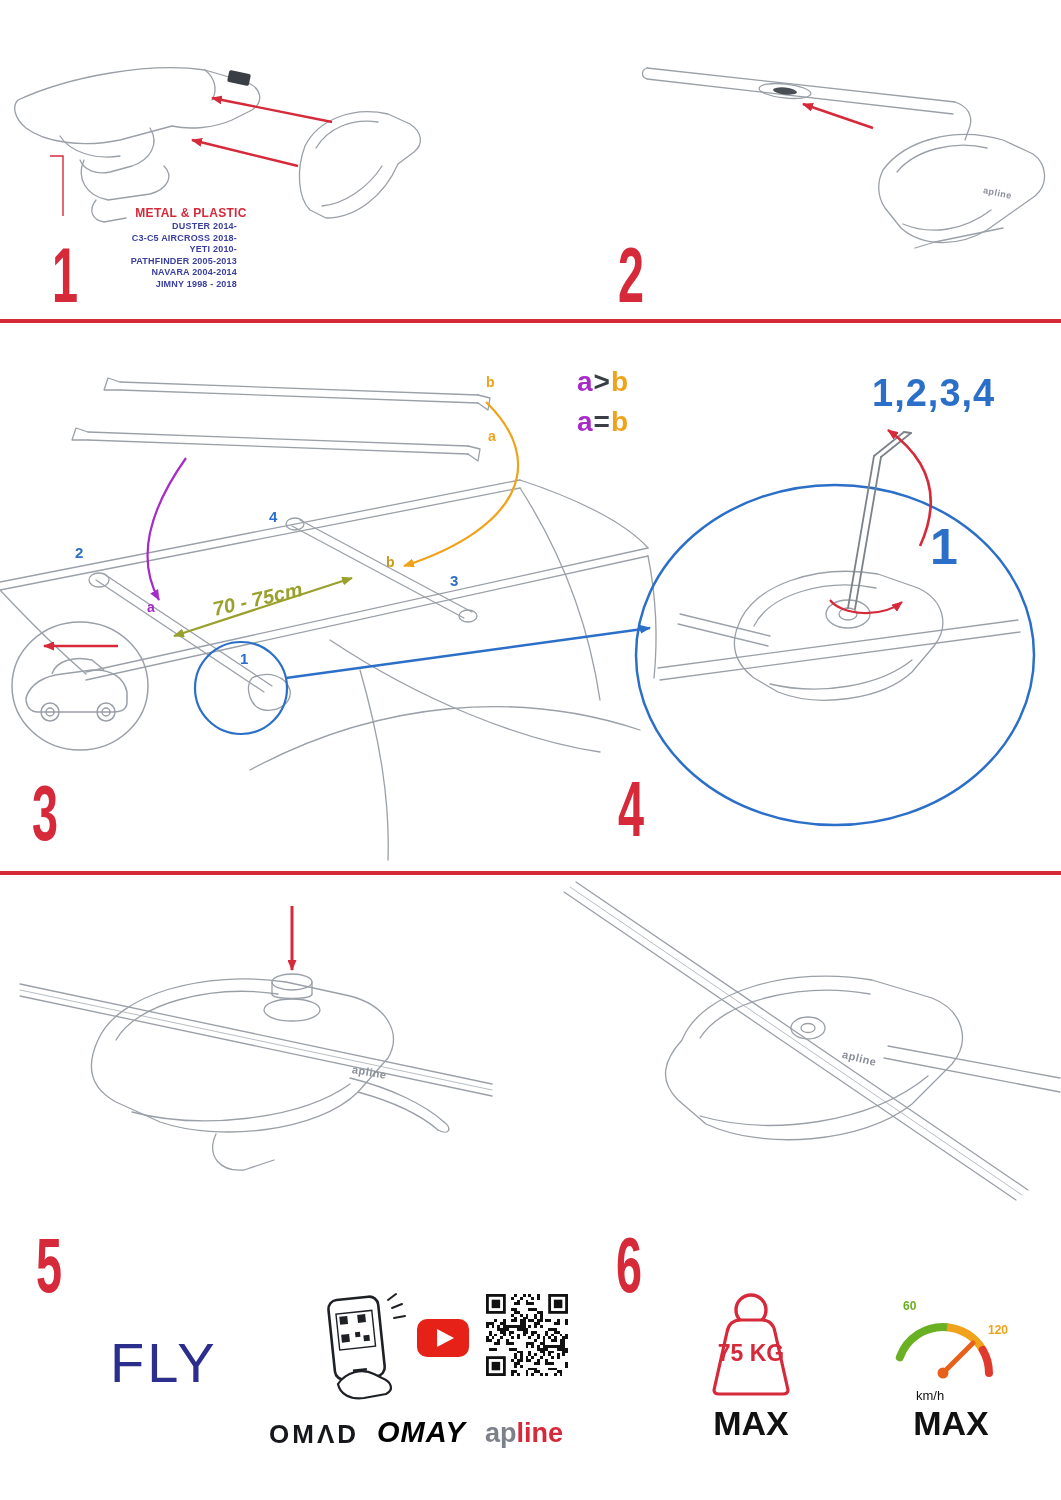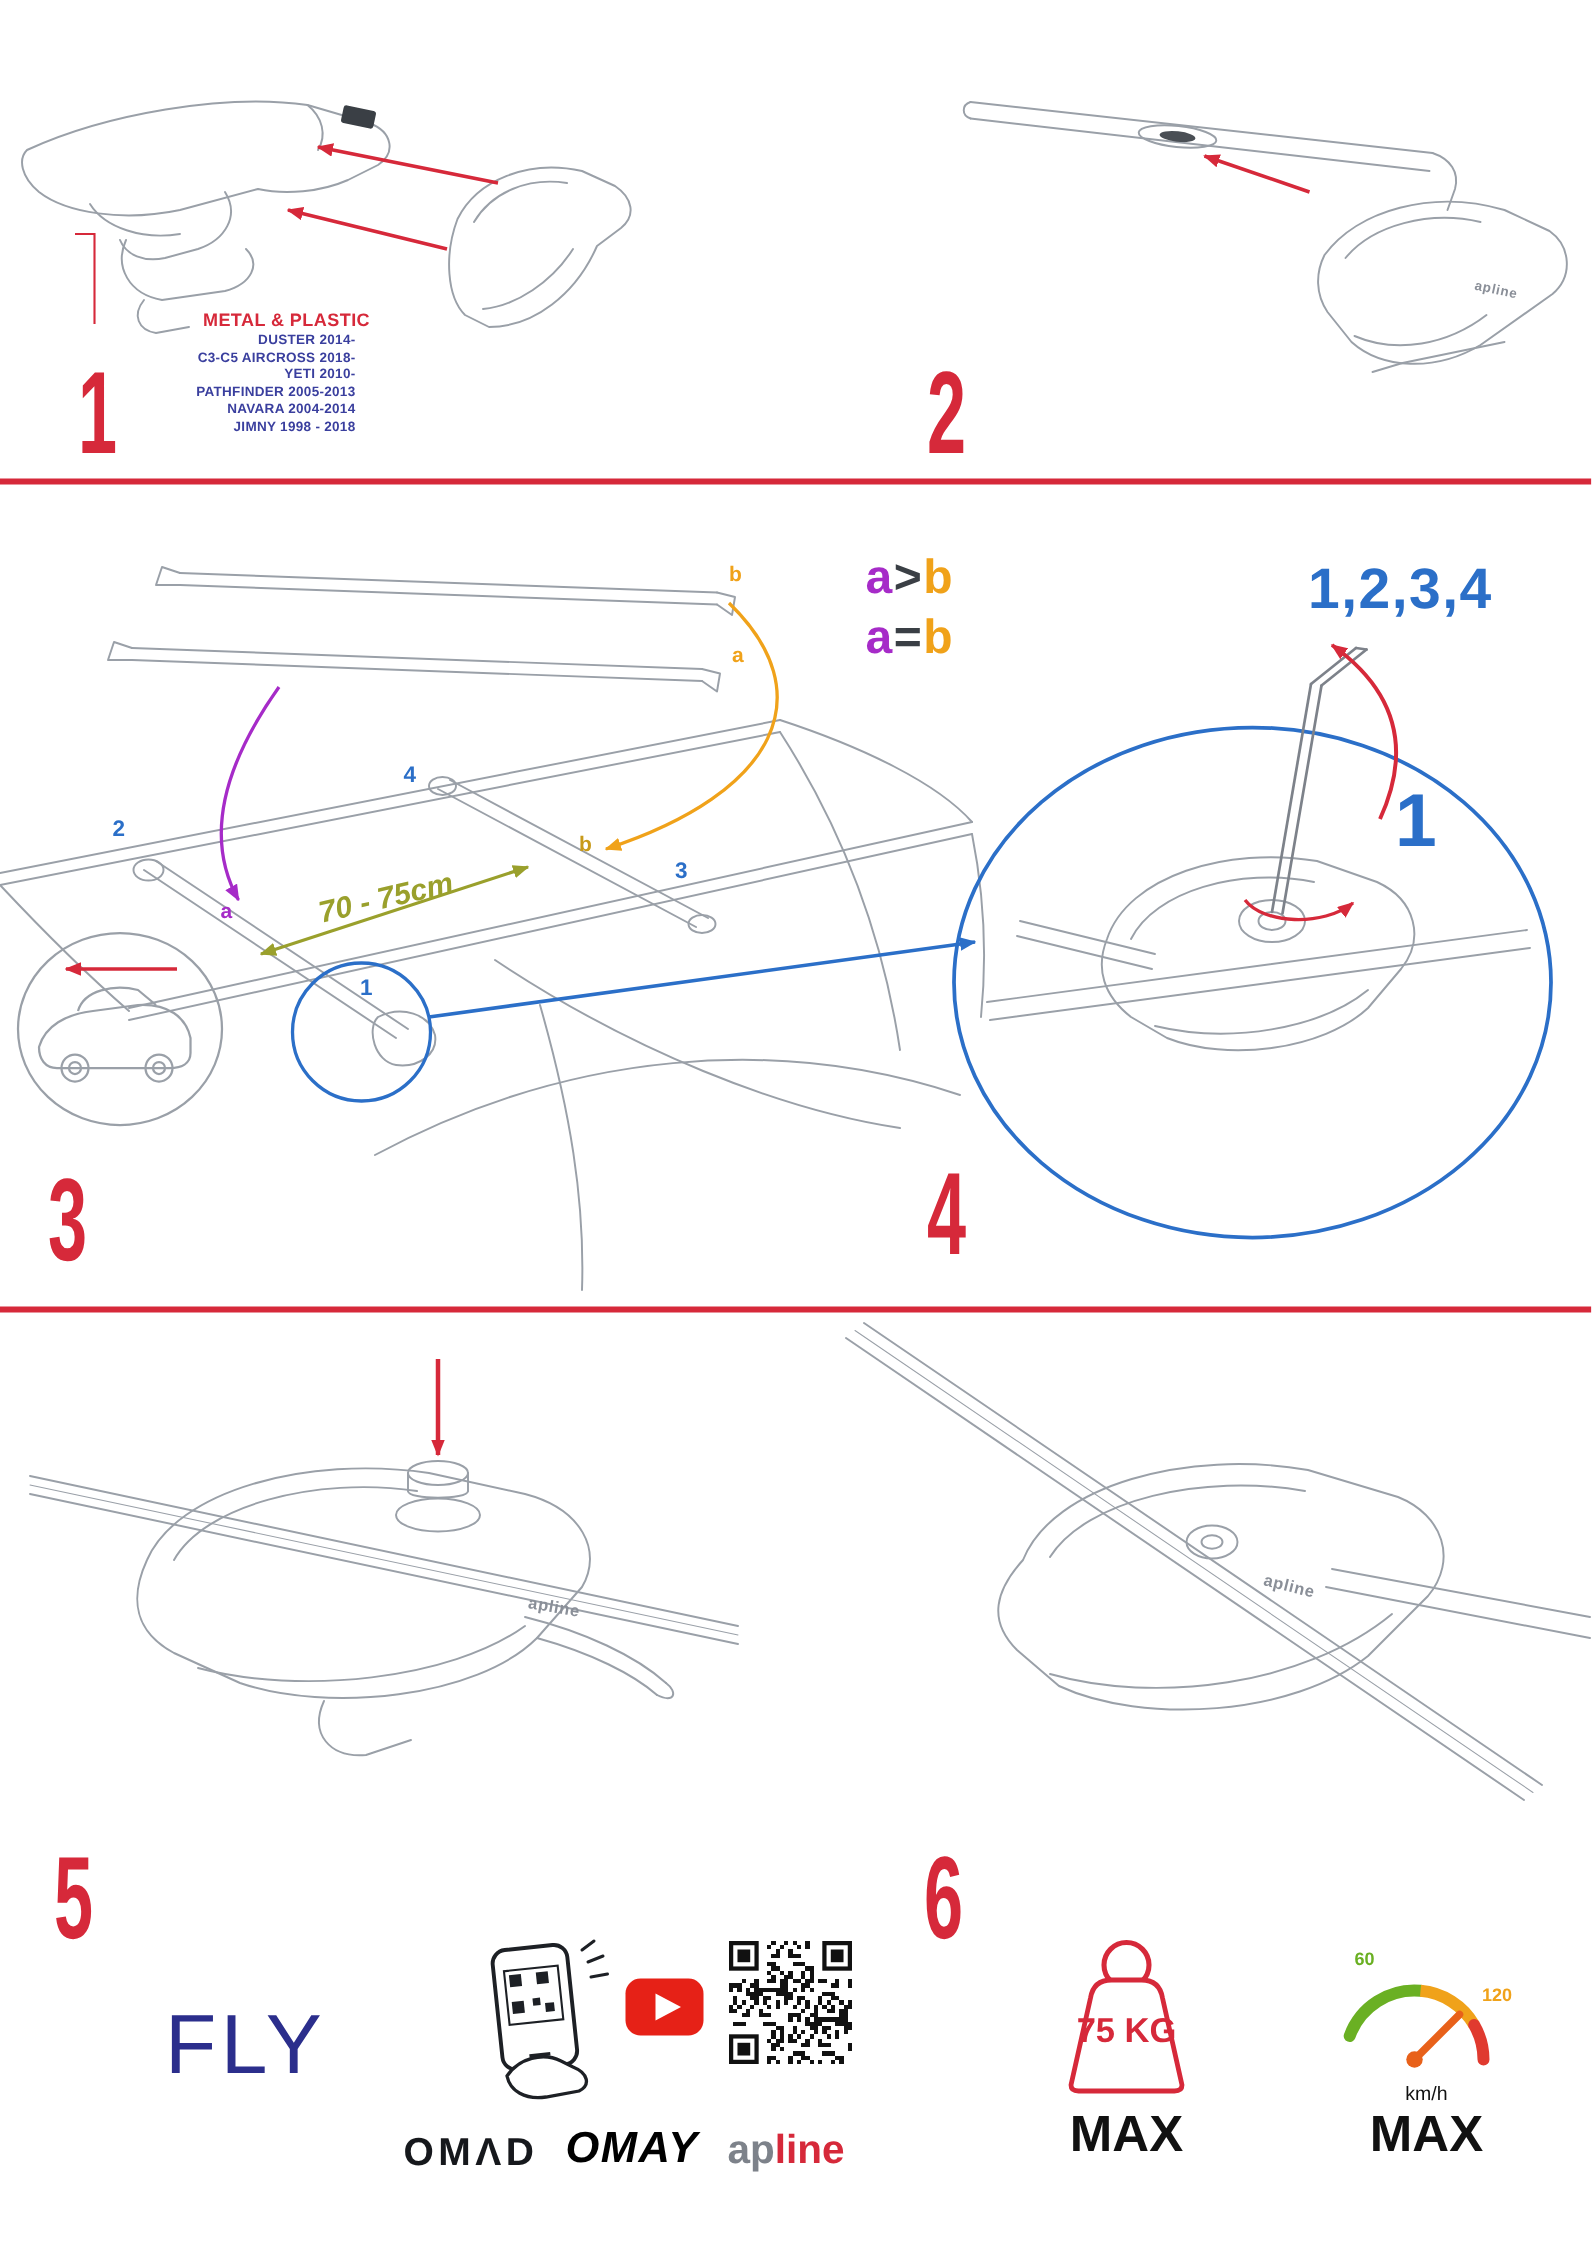--- a/index.html
+++ b/index.html
@@ -6,21 +6,21 @@
   html,body{background:#fff}
   .page{position:relative;width:1061px;height:1500px;background:#fff;overflow:hidden;
         font-family:"Liberation Sans",sans-serif;color:#1d2025}
   .abs{position:absolute}
   svg.art{position:absolute;overflow:visible}
   .divider{position:absolute;left:0;width:100%;height:4px;background:#d6293a}
   .num{position:absolute;color:#d6293a;font-weight:700;font-size:78px;line-height:1;
        transform:scaleX(.6);transform-origin:left top}
   .pos-label{position:absolute;font-weight:700;font-size:15px;color:#2b6fc8}
   .bar-label{position:absolute;font-weight:700;font-size:14px;color:#f0a21a}
-  .rule{position:absolute;font-weight:700;font-size:32px;letter-spacing:1px}
+  .rule{position:absolute;font-weight:700;font-size:28px;letter-spacing:1px}
   .rule .a{color:#a62bc8}.rule .op{color:#3a3f45}.rule .b{color:#f0a21a}
   .onproduct{position:absolute;color:#8a8f98;font-weight:700;font-size:11px;letter-spacing:.5px}
 </style>
 </head>
 <body>
 
 <div class="page">
 
   <svg class="art" style="left:0px;top:48px;width:430px;height:200px" viewBox="0 0 430 200">
     <defs>
@@ -290,16 +290,16 @@
 
   <svg class="art" style="left:878px;top:1293px;width:130px;height:102px" viewBox="0 0 130 102">
     <path d="M21.8,64.3 A46,46 0 0 1 69,34.2" stroke="#6ab023" stroke-width="8" fill="none" stroke-linecap="round"></path>
     <path d="M69,34.2 A46,46 0 0 1 104.8,57" stroke="#f0a21a" stroke-width="8" fill="none"></path>
     <path d="M104.8,57 A46,46 0 0 1 111,80" stroke="#e03a2f" stroke-width="8" fill="none" stroke-linecap="round"></path>
     <line x1="65" y1="80" x2="95" y2="50" stroke="#e8611a" stroke-width="5" stroke-linecap="round"></line>
     <circle cx="65" cy="80" r="5.5" fill="#e8611a"></circle>
   </svg>
   <div class="abs" style="left:903px;top:1299px;color:#6ab023;font-weight:700;font-size:12px">60</div>
   <div class="abs" style="left:988px;top:1323px;color:#f0a21a;font-weight:700;font-size:12px">120</div>
-  <div class="abs" style="left:916px;top:1388px;width:70px;text-align:center;color:#111;font-size:13px">km/h</div>
+  <div class="abs" style="left:916px;top:1388px;width:70px;color:#111;font-size:13px">km/h</div>
   <div class="abs" style="left:901px;top:1404px;width:100px;text-align:center;color:#111;font-weight:700;font-size:34px">MAX</div>
 
 </div>
 
 </body></html>

